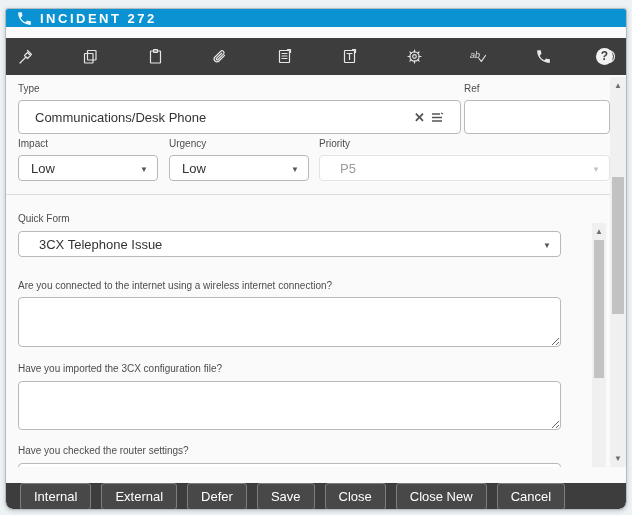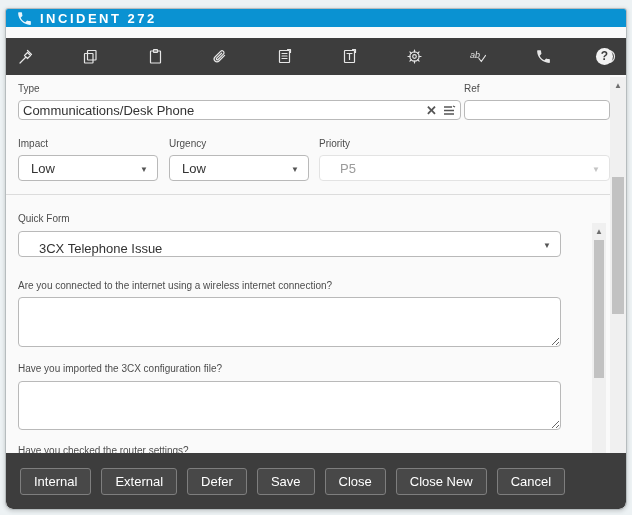--- a/index.html
+++ b/index.html
@@ -40,24 +40,24 @@
     background:#f2f2f2; color:#3d3d3d; border-radius:50%;
     font-size:12px; font-weight:bold; text-align:center; line-height:17px; cursor:pointer;
   }
   
   .form-area {
     position:absolute; left:0; top:66px; right:0; bottom:42px;
     background:#fafafa; overflow:hidden;
   }
   .lbl { position:absolute; font-size:10px; color:#4d4d4d; white-space:nowrap; }
   .tbox {
-    position:absolute; height:20px; background:#fff;
+    position:absolute; height:34px; background:#fff;
     border:1px solid #b9b9b9; border-radius:4px;
     font-family:"Liberation Sans", sans-serif; font-size:13px; color:#333;
-    padding:0 4px; outline:none;
+    padding:0 16px; outline:none;
   }
   .combo { display:flex; align-items:center; }
   .combo input { border:none; outline:none; flex:1; font-size:13px; color:#333; background:transparent; padding:0; font-family:"Liberation Sans", sans-serif;}
   .combo .clear-x { color:#555; font-size:13px; font-weight:bold; padding:0 5px; cursor:pointer; line-height:1; }
   .combo .list-ic { cursor:pointer; display:block; }
   .sel {
     position:absolute; height:26px; background:#fff;
     border:1px solid #b9b9b9; border-radius:4px;
     font-size:13px; color:#333; display:flex; align-items:center;
     padding:0 12px; cursor:pointer;
@@ -75,21 +75,21 @@
   .vscroll { position:absolute; background:#f0f0f0; }
   .vs-outer { right:0; top:2px; bottom:0; width:16px; }
   .vs-inner { right:20px; top:148px; bottom:0; width:14px; }
   .vs-arrow {
     position:absolute; left:0; width:100%; height:15px; color:#6e6e6e;
     font-size:8px; text-align:center; line-height:15px; cursor:pointer;
   }
   .vs-thumb { position:absolute; left:2px; right:2px; background:#c2c2c2; cursor:pointer; }
   
   .footer {
-    position:absolute; left:0; right:0; bottom:0; height:56px;
+    position:absolute; left:0; right:0; bottom:0; height:26px;
     background:#3d3d3d; display:flex; align-items:center; padding-left:14px;
     border-radius:0 0 7px 7px;
   }
   .fbtn {
     background:#484848; border:1px solid #7e7e7e; border-radius:3px;
     color:#fff; font-family:"Liberation Sans", sans-serif; font-size:13px;
     padding:5px 13px; margin-right:10px; cursor:pointer; white-space:nowrap;
   }
 </style>
 </head>
@@ -217,21 +217,21 @@
 
     <span class="lbl" style="left:313px; top:63px;">Priority</span>
     <div class="sel disabled" style="left:313px; top:80px; width:291px; padding-left:20px;">
       <span>P5</span>
       <span class="arrow">▼</span>
     </div>
 
     <div class="divider"></div>
 
     <span class="lbl" style="left:12px; top:138px;">Quick Form</span>
-    <div class="sel" style="left:12px; top:156px; width:543px; padding-left:20px;align-items:flex-end;">
+    <div class="sel" style="left:12px; top:156px; width:543px; padding-left:20px;">
       <span>3CX Telephone Issue</span>
       <span class="arrow">▼</span>
     </div>
 
     <span class="lbl" style="left:12px; top:205px;">Are you connected to the internet using a wireless internet connection?</span>
     <textarea class="q-ta" style="left: 12px; top: 222px; height: 50px;"></textarea>
 
     <span class="lbl" style="left:12px; top:288px;">Have you imported the 3CX configuration file?</span>
     <textarea class="q-ta" style="left: 12px; top: 306px; height: 49px;"></textarea>
 

